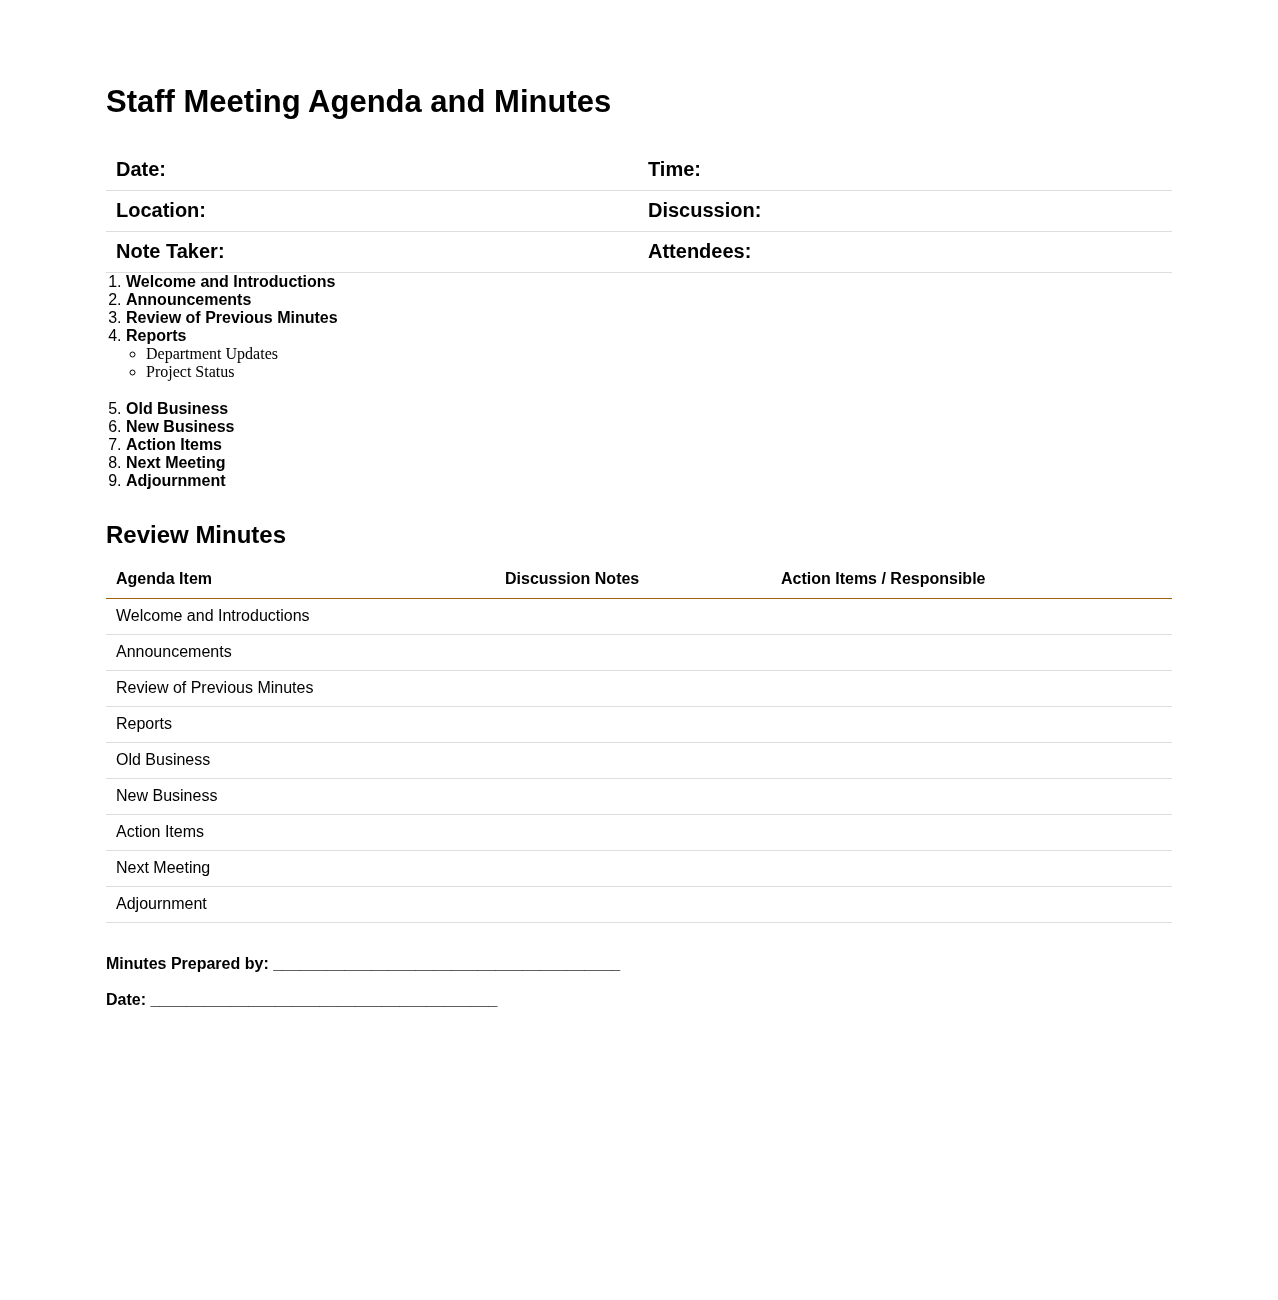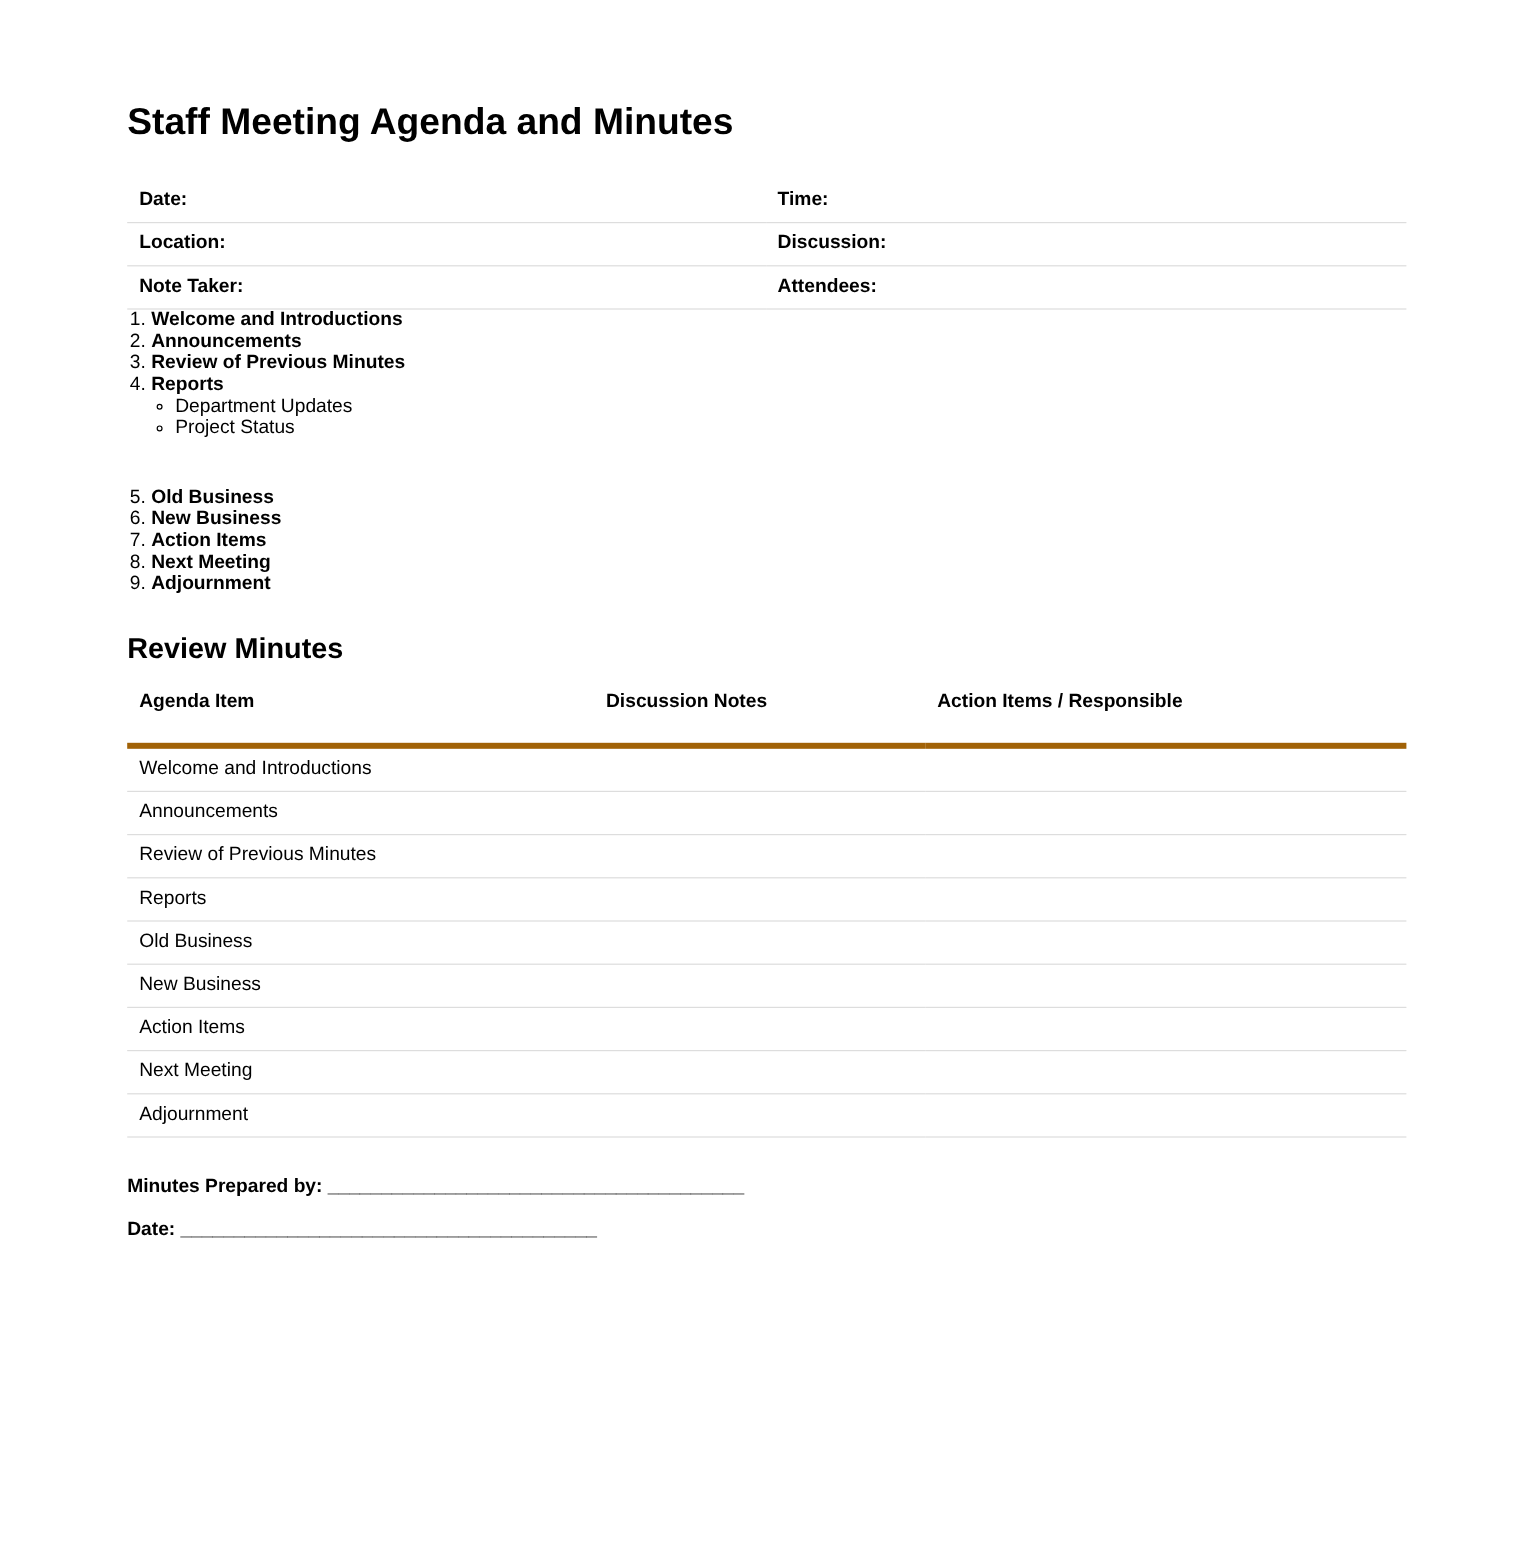--- a/index.html
+++ b/index.html
@@ -8,35 +8,35 @@
     color: #000;
     width: 1278px;
     min-height: 1300px;
   }
   .page { padding: 80px 106px 0 106px; }
   h1 {
     font-size: 31px; font-weight: bold; margin: 0 0 26px 0; line-height: 44px;
   }
   table { width: 100%; border-collapse: collapse; }
   .info-table td {
-    font-size: 16px; font-weight: bold; padding: 8px 10px 9px 10px;
+    font-size: 20px; font-weight: bold; padding: 8px 10px 9px 10px;
     border-bottom: 1px solid #dddddd; height: 18px; width: 50%; margin-top: 12px;
   }
   .info-table td.right { padding-left: 9px; }
   h2 { font-size: 24px; font-weight: bold; margin: 0; line-height: 30px; }
   .agenda-h { margin-top: 32px; margin-bottom: 12px; }
   ol.agenda { margin: 0; padding-left: 20px; font-size: 16px; line-height: 18px; }
   ol.agenda > li { padding-left: 0; }
   ol.agenda > li .t { font-weight: bold; }
-  ol.agenda ul { list-style-type: circle; margin: 0 0 40px 0; padding-left: 20px; }
+  ol.agenda ul { list-style-type: circle; margin: 0 0 19px 0; padding-left: 20px; font-family: Liberation Serif, serif; }
   ol.agenda ul li { font-weight: normal; }
   .minutes-h { margin-top: 30px; margin-bottom: 12px; }
   .minutes-table th {
-    text-align: left; font-size: 16px; font-weight: bold; padding: 8px 10px 25px 10px;
-    border-bottom: 5px solid #a16207; height: 18px;
+    text-align: left; font-size: 16px; font-weight: bold; padding: 8px 10px 10px 10px;
+    border-bottom: 1px solid #a16207; height: 18px;
   }
   .minutes-table td {
     font-size: 16px; padding: 8px 10px 9px 10px; border-bottom: 1px solid #dddddd; height: 18px;
   }
   .sig { font-size: 16px; font-weight: bold; margin-top: 32px; }
   .sig p { margin: 16px 0 18px 0; line-height: 18px; }
 </style>
 </head>
 <body>
 

